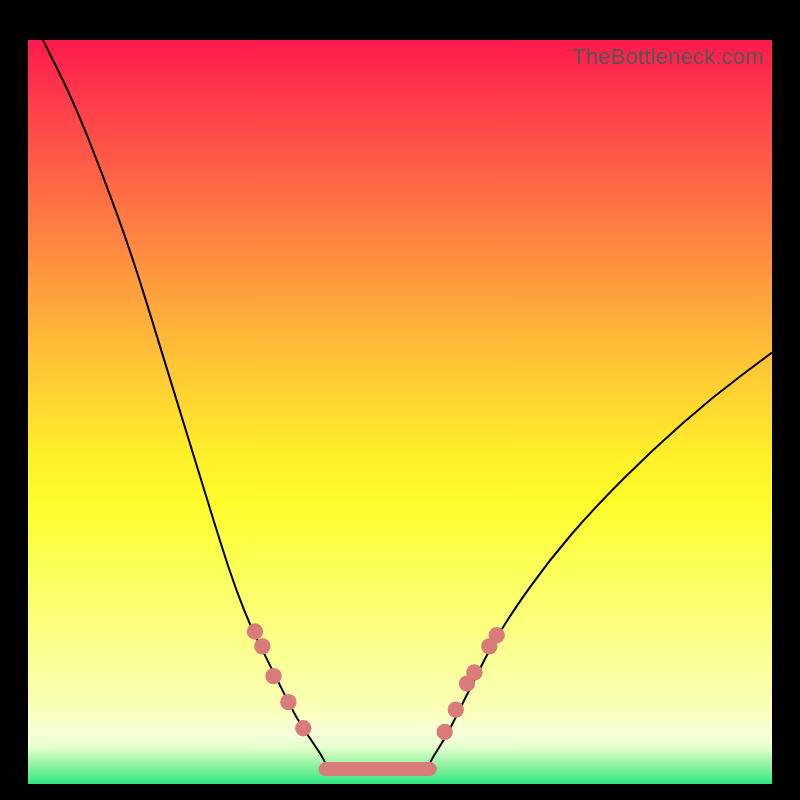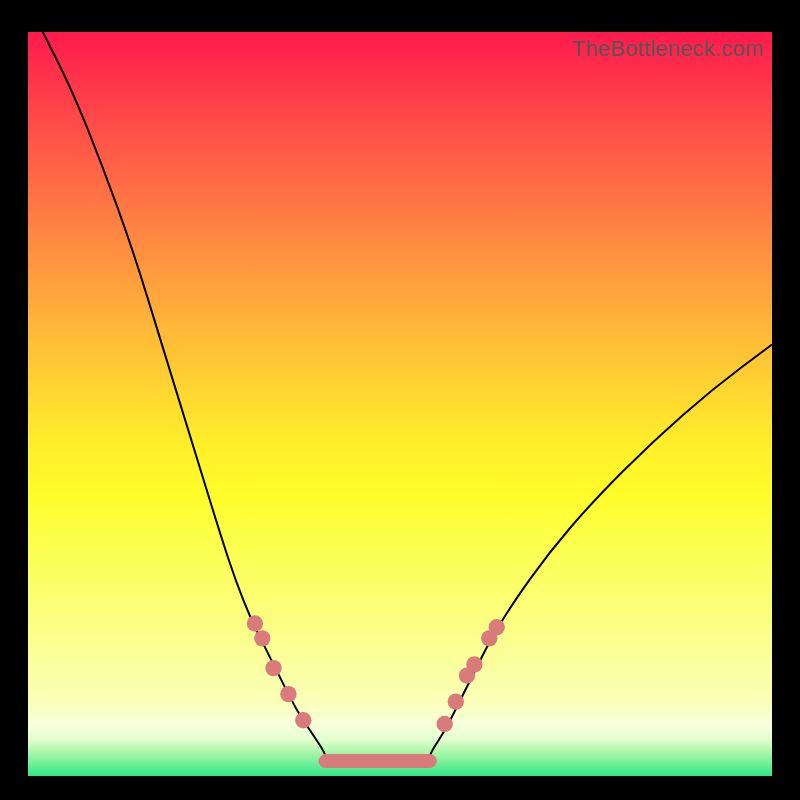--- a/index.html
+++ b/index.html
@@ -13,21 +13,21 @@
   }
   .frame {
     position: relative;
     width: 800px;
     height: 800px;
     background: #000;
   }
   .plot-area {
     position: absolute;
     left: 28px;
-    top: 32px;
+    top: 40px;
     width: 744px;
     height: 744px;
     
     background: linear-gradient(to bottom,
       #ff1a4d 0%,
       #ff3b4a 8%,
       #ff5a47 16%,
       #ff7a43 24%,
       #ff993e 32%,
       #ffb838 40%,

